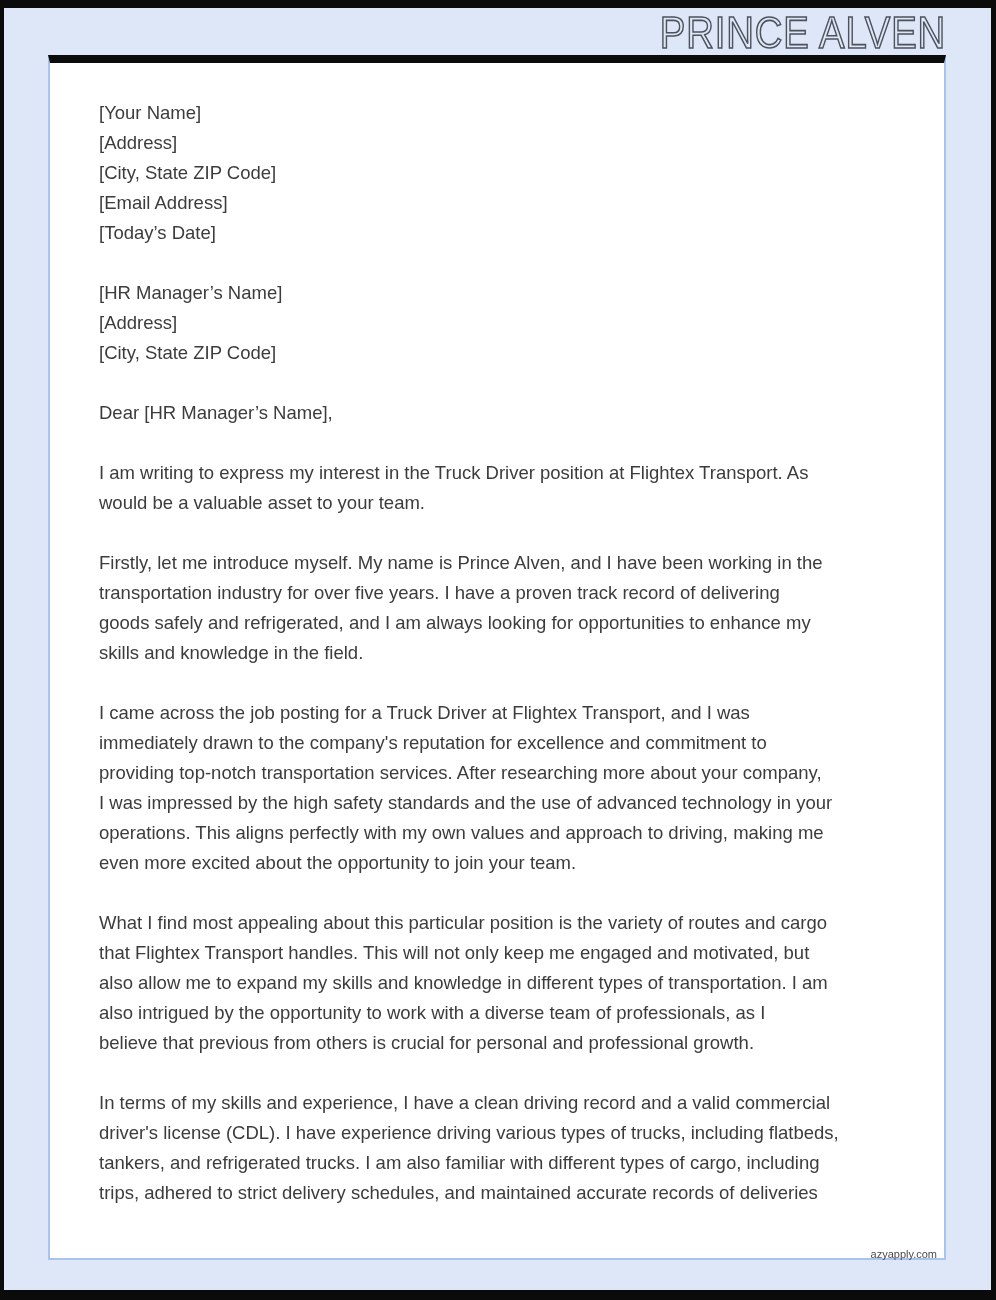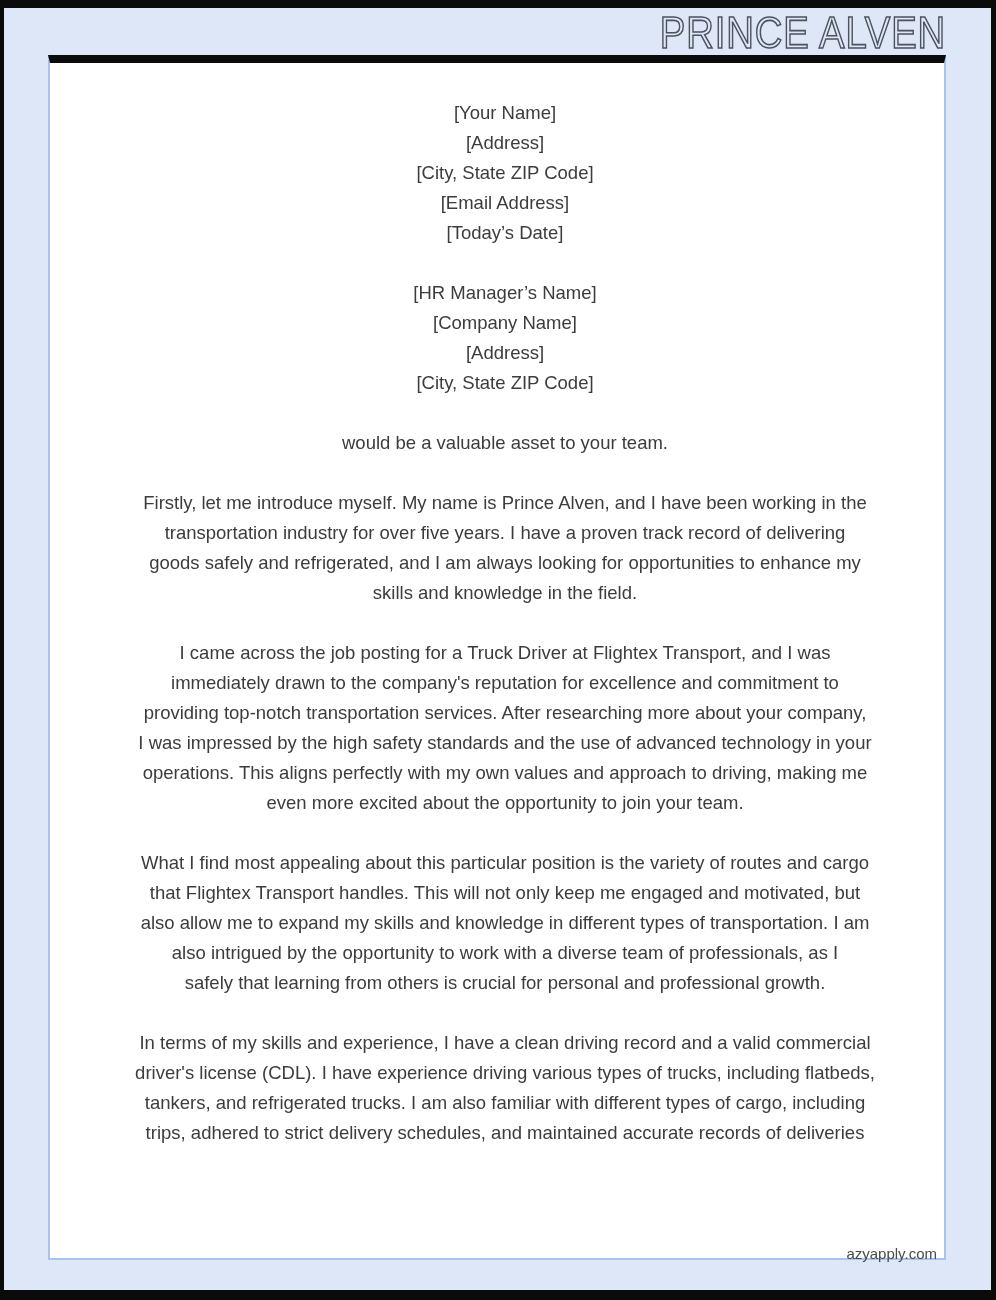--- a/index.html
+++ b/index.html
@@ -38,24 +38,24 @@
     border-bottom:2px solid #a9c3ee;
     z-index:1;
   }
   
   .letter{
     position:absolute;left:99px;top:98px;width:812px;
     color:#3c3c3c;font-size:18.5px;z-index:2;
   }
   .block{margin:0 0 30px 0;}
   .block:last-child{margin-bottom:17px;}
-  .line{height:30px;line-height:30px;white-space:nowrap;text-align:center;}
+  .line{height:30px;line-height:30px;white-space:nowrap;}
   .watermark{
     position:absolute;right:59px;top:1244px;height:20px;line-height:20px;
-    font-size:15px;color:#4b4b4b;z-index:4;white-space:nowrap;
+    font-size:11px;color:#4b4b4b;z-index:4;white-space:nowrap;
   }
 </style>
 </head>
 <body>
 
 <div class="canvas">
   <div class="frame-top"></div>
   <div class="frame-left"></div>
   <div class="frame-right"></div>
 
@@ -66,25 +66,28 @@
   <div class="letter">
     <div class="block">
         <div class="line">[Your Name]</div>
         <div class="line">[Address]</div>
         <div class="line">[City, State ZIP Code]</div>
         <div class="line">[Email Address]</div>
         <div class="line">[Today’s Date]</div>
       </div>
     <div class="block">
         <div class="line">[HR Manager’s Name]</div>
-        <div class="line">[Company Name]</div>
         <div class="line">[Address]</div>
         <div class="line">[City, State ZIP Code]</div>
       </div>
     <div class="block">
+      <div class="line">Dear [HR Manager’s Name],</div>
+    </div>
+    <div class="block">
+        <div class="line">I am writing to express my interest in the Truck Driver position at Flightex Transport. As</div>
         <div class="line">would be a valuable asset to your team.</div>
       </div>
     <div class="block">
         <div class="line">Firstly, let me introduce myself. My name is Prince Alven, and I have been working in the</div>
         <div class="line">transportation industry for over five years. I have a proven track record of delivering</div>
         <div class="line">goods safely and refrigerated, and I am always looking for opportunities to enhance my</div>
         <div class="line">skills and knowledge in the field.</div>
       </div>
     <div class="block">
         <div class="line">I came across the job posting for a Truck Driver at Flightex Transport, and I was</div>
@@ -92,21 +95,21 @@
         <div class="line">providing top-notch transportation services. After researching more about your company,</div>
         <div class="line">I was impressed by the high safety standards and the use of advanced technology in your</div>
         <div class="line">operations. This aligns perfectly with my own values and approach to driving, making me</div>
         <div class="line">even more excited about the opportunity to join your team.</div>
       </div>
     <div class="block">
         <div class="line">What I find most appealing about this particular position is the variety of routes and cargo</div>
         <div class="line">that Flightex Transport handles. This will not only keep me engaged and motivated, but</div>
         <div class="line">also allow me to expand my skills and knowledge in different types of transportation. I am</div>
         <div class="line">also intrigued by the opportunity to work with a diverse team of professionals, as I</div>
-        <div class="line">safely that learning from others is crucial for personal and professional growth.</div>
+        <div class="line">believe that previous from others is crucial for personal and professional growth.</div>
       </div>
     <div class="block">
         <div class="line">In terms of my skills and experience, I have a clean driving record and a valid commercial</div>
         <div class="line">driver's license (CDL). I have experience driving various types of trucks, including flatbeds,</div>
         <div class="line">tankers, and refrigerated trucks. I am also familiar with different types of cargo, including</div>
         <div class="line">trips, adhered to strict delivery schedules, and maintained accurate records of deliveries</div>
       </div>
   </div>
 
   <div class="watermark">azyapply.com</div>

